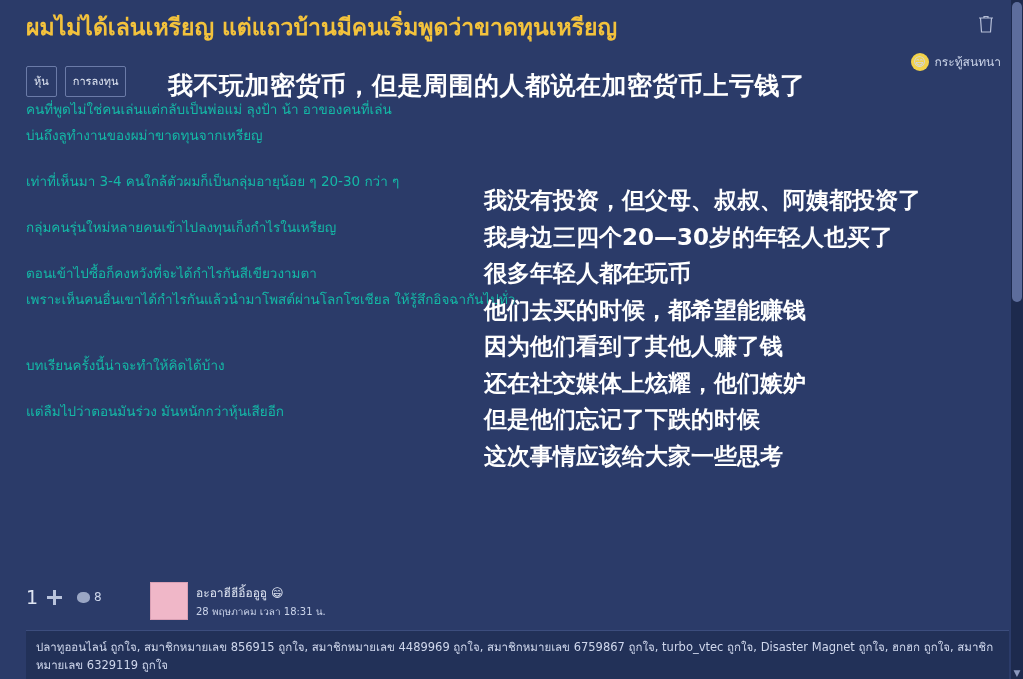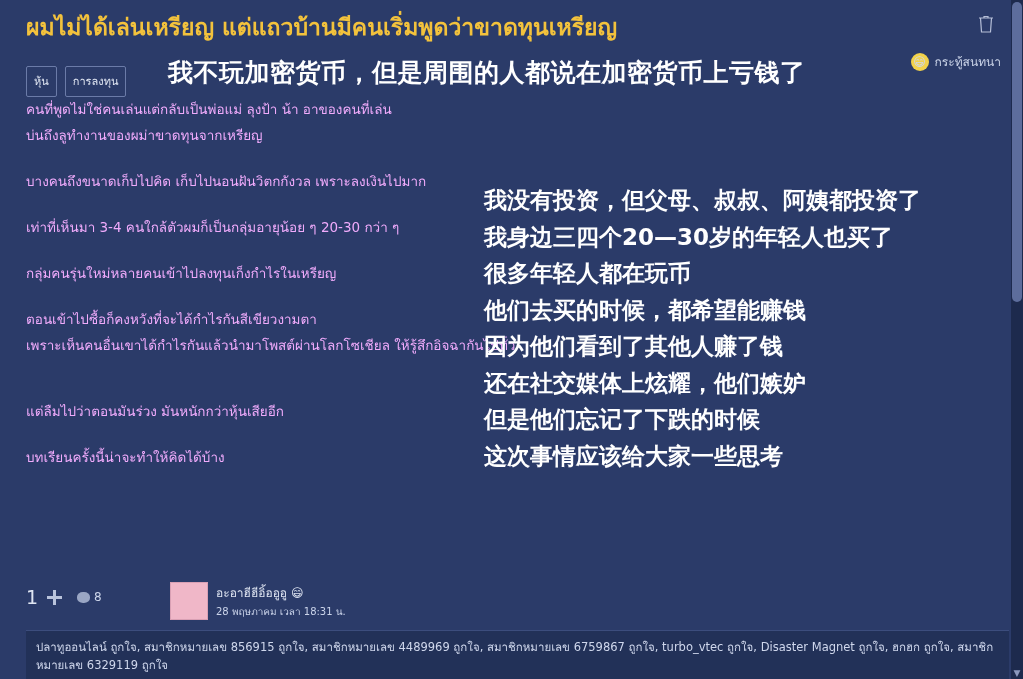--- a/index.html
+++ b/index.html
@@ -79,33 +79,33 @@
     display: flex;
     align-items: center;
     justify-content: center;
     font-size: 12px;
     line-height: 1;
   }
   
   .overlay-headline {
     position: absolute;
     left: 168px;
-    top: 56px;
+    top: 69px;
     font-size: 25px;
     font-weight: bold;
     color: #ffffff;
     white-space: nowrap;
     letter-spacing: 0.5px;
   }
   
   .post-body {
     padding: 22px 26px 0 26px;
     font-size: 13.5px;
     line-height: 26px;
-    color: #f0abfc;
+    color: #14b8a6;
   }
   .post-body p {
     margin: 0 0 20px 0;
   }
   .post-body p.tight {
     margin-bottom: 0;
   }
   
   .overlay-block {
     position: absolute;
@@ -161,21 +161,20 @@
     border-radius: 6px/5px;
     background: #9aa6c4;
     display: inline-block;
   }
   .commenter {
     position: absolute;
     left: 150px;
     top: 582px;
     display: flex;
     gap: 8px;
-    margin-left: 20px;
   }
   .commenter-avatar {
     width: 36px;
     height: 36px;
     background: #f0b7c8;
     border: 1px solid #d9a0b4;
   }
   .commenter-meta {
     display: flex;
     flex-direction: column;
@@ -257,27 +256,26 @@
       <span class="avatar-emoji">😄</span>
       <span>กระทู้สนทนา</span>
     </div>
   </div>
 
   <div class="overlay-headline">我不玩加密货币，但是周围的人都说在加密货币上亏钱了</div>
 
   <div class="post-body">
     <p class="tight">คนที่พูดไม่ใช่คนเล่นแต่กลับเป็นพ่อแม่ ลุงป้า น้า อาของคนที่เล่น</p>
     <p>บ่นถึงลูทำงานของผม่าขาดทุนจากเหรียญ</p>
-    <p>บางคนถึงขนาดเก็บไปคิด เก็บไปนอนฝันวิตกกังวล เพราะลงเงินไปมาก</p>
     <p>เท่าที่เห็นมา 3-4 คนใกล้ตัวผมก็เป็นกลุ่มอายุน้อย ๆ  20-30 กว่า ๆ</p>
     <p>กลุ่มคนรุ่นใหม่หลายคนเข้าไปลงทุนเก็งกำไรในเหรียญ</p>
     <p class="tight">ตอนเข้าไปซื้อก็คงหวังที่จะได้กำไรกันสีเขียวงามตา</p>
     <p style="margin-bottom:40px">เพราะเห็นคนอื่นเขาได้กำไรกันแล้วนำมาโพสต์ผ่านโลกโซเชียล ให้รู้สึกอิจฉากันไปทั่ว</p>
+    <p>บทเรียนครั้งนี้น่าจะทำให้คิดได้บ้าง</p>
     <p>แต่ลืมไปว่าตอนมันร่วง  มันหนักกว่าหุ้นเสียอีก</p>
-    <p>บทเรียนครั้งนี้น่าจะทำให้คิดได้บ้าง</p>
   </div>
 
   <div class="overlay-block">
     <div>我没有投资，但父母、叔叔、阿姨都投资了</div>
     <div>我身边三四个20—30岁的年轻人也买了</div>
     <div>很多年轻人都在玩币</div>
     <div>他们去买的时候，都希望能赚钱</div>
     <div>因为他们看到了其他人赚了钱</div>
     <div>还在社交媒体上炫耀，他们嫉妒</div>
     <div>但是他们忘记了下跌的时候</div>

